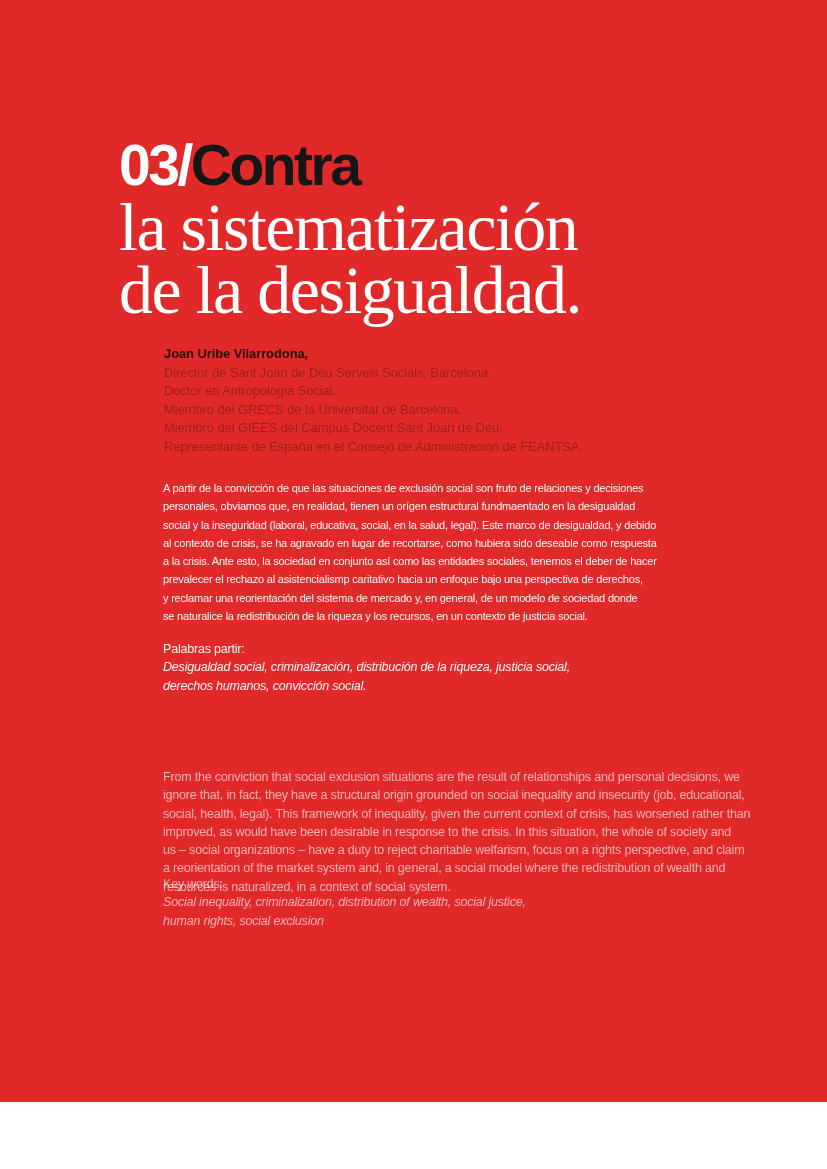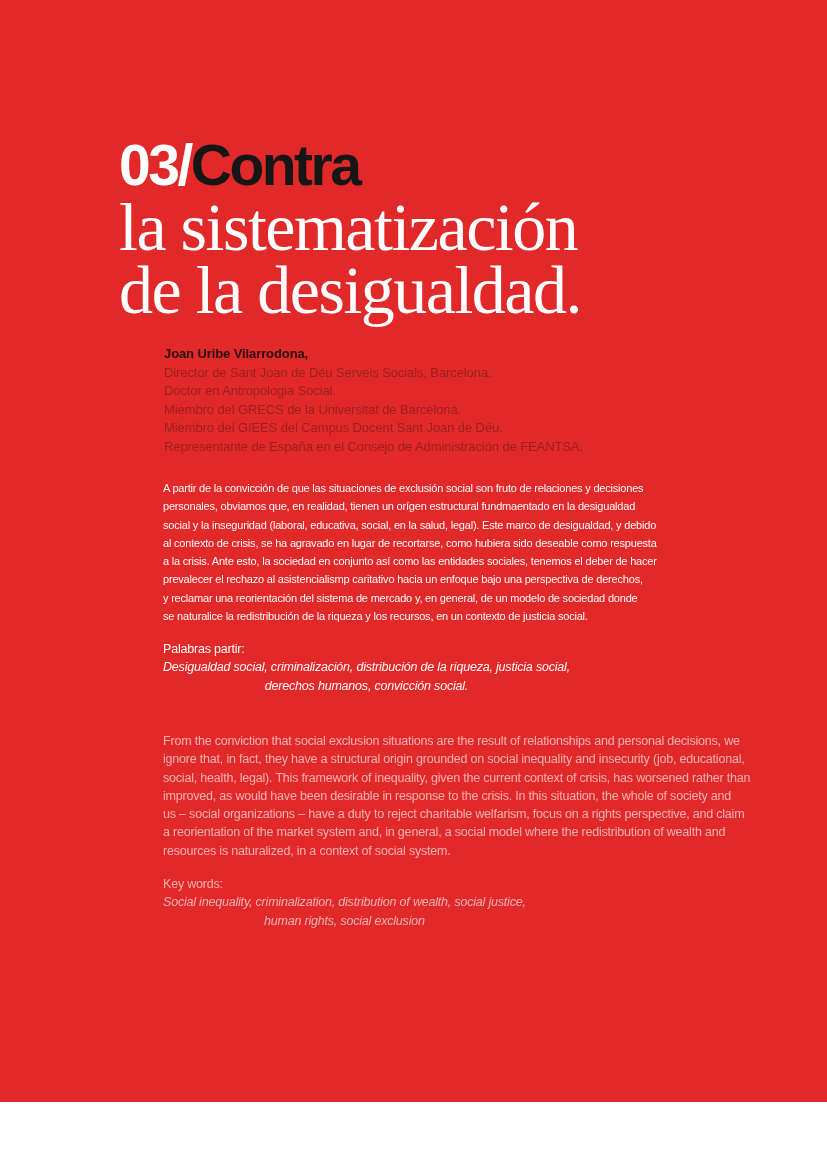--- a/index.html
+++ b/index.html
@@ -89,36 +89,36 @@
     font-size: 12.5px;
     line-height: 18.3px;
     letter-spacing: -0.2px;
     color: rgba(255,255,255,0.96);
   }
 
   
   .abstract-en {
     position: absolute;
     left: 120px;
-    top: 732px;
+    top: 768px;
     font-size: 12.5px;
     line-height: 18.3px;
     letter-spacing: -0.2px;
     color: rgba(255,255,255,0.62);
   }
   .keywords-en {
     position: absolute;
     left: 120px;
     top: 875px;
     font-size: 12.5px;
     line-height: 18.3px;
     letter-spacing: -0.2px;
     color: rgba(255,255,255,0.62);
   }
-  .kw-italic { font-style: italic; text-align: center; }
+  .kw-italic { font-style: italic; }
 </style>
 </head>
 <body>
 
 <div class="page">
   <div class="red-panel">
 
     <h1 class="title-block">
       <span class="title-line1"><span class="t-num">03/</span><span class="t-word">Contra</span></span>
       <span class="title-serif">la sistematización</span>

